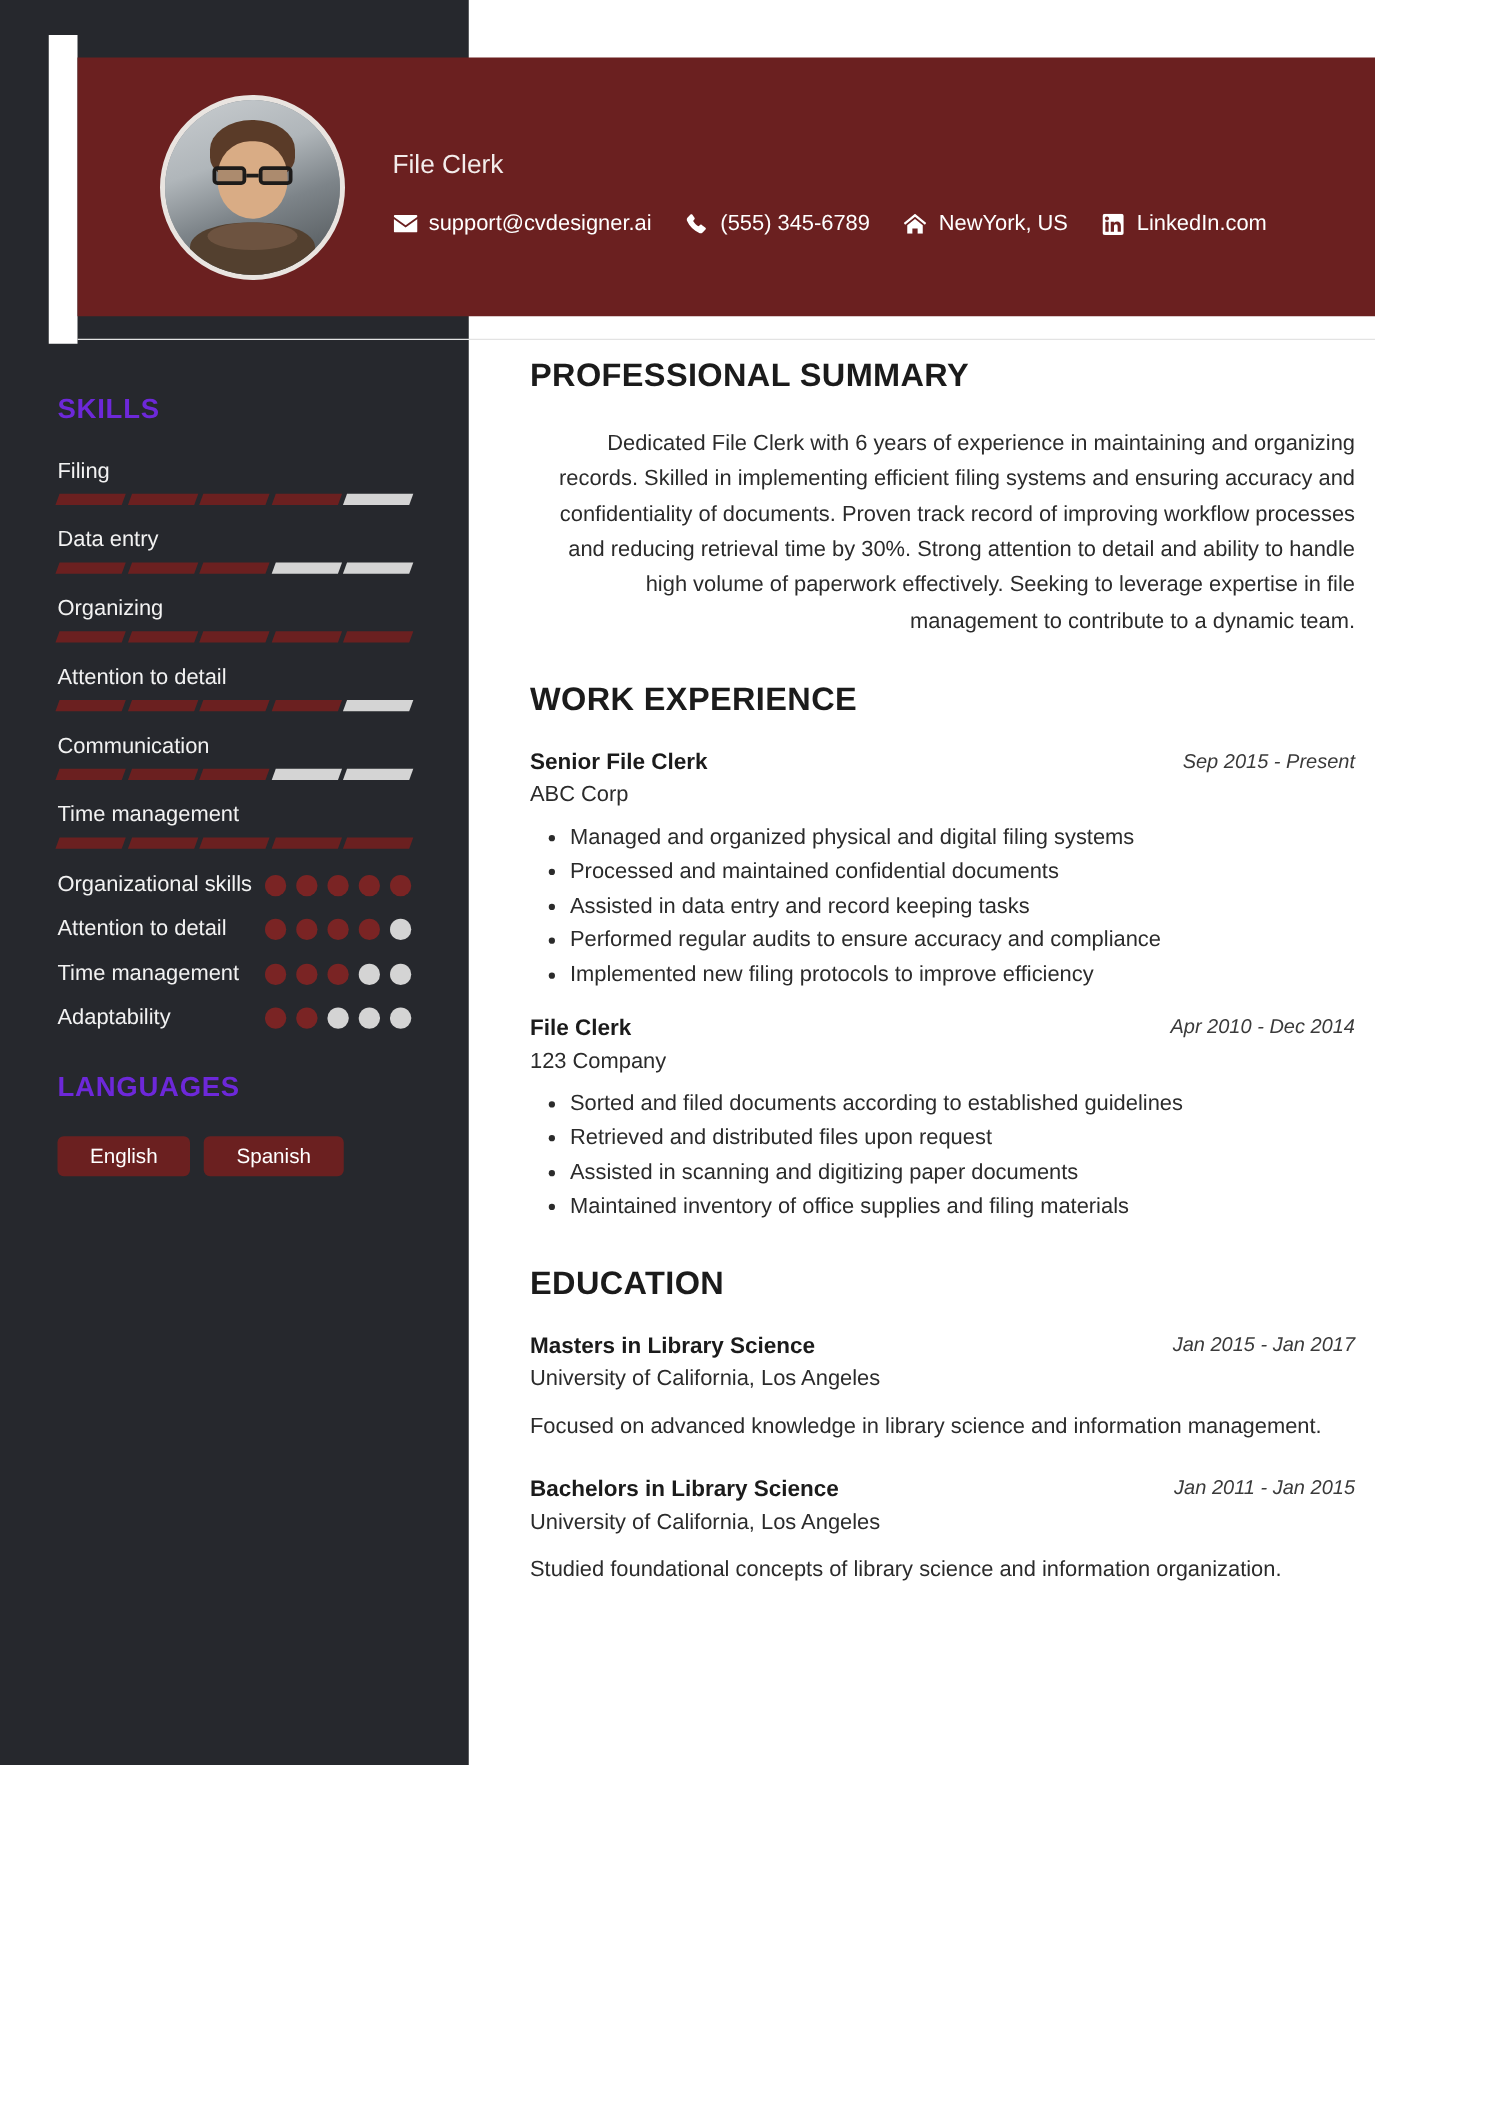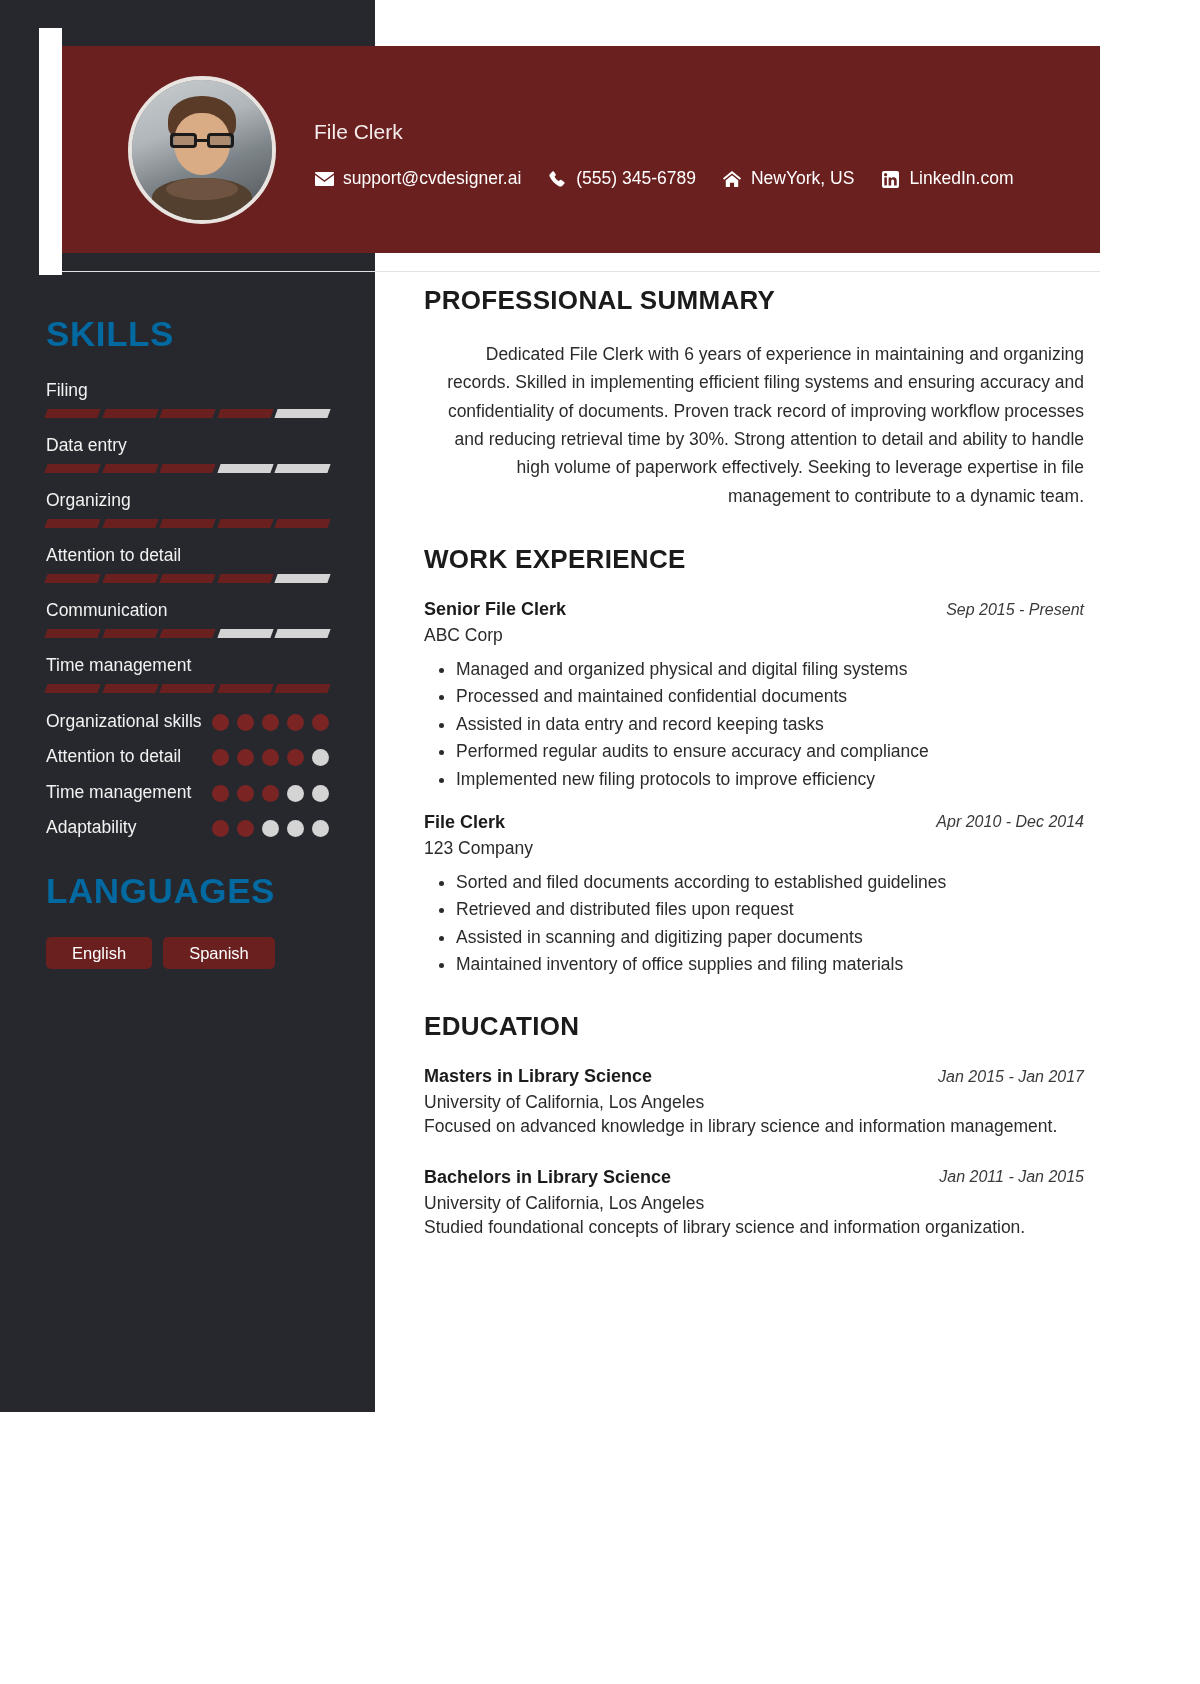--- a/index.html
+++ b/index.html
@@ -77,21 +77,21 @@
   .white-edge {
     position:absolute; left:39px; top:28px; width:23px; height:247px; background:#fff;
   }
 
   
   .side {
     position:absolute; left:0; top:290px; width:375px; padding:0 46px 0 46px;
     color:#fff;
   }
   .side-h {
-    font-size:35px; font-weight:700; letter-spacing:.6px; color:#0369a1;
+    font-size:22px; font-weight:700; letter-spacing:.6px; color:#6d28d9;
     margin-top:32px; margin-bottom:26px; text-transform:uppercase;
   }
   .side-h.first { margin-top:24px; }
 
   .skill { margin-bottom:17px; }
   .skill-name { font-size:17.5px; color:#f2f2f2; margin-bottom:8px; font-weight:400; }
   .bar { display:flex; gap:5px; height:9px; }
   .seg {
     flex:1 1 0; height:9px; background:#d4d4d4;
     transform:skewX(-20deg);
@@ -123,21 +123,21 @@
     font-size:17.5px; line-height:1.62; color:#2b2b2b; text-align:right;
   }
 
   .entry { margin-bottom:20px; }
   .entry-top { display:flex; justify-content:space-between; align-items:center; gap:14px; }
   .entry-title { font-size:18px; font-weight:700; color:#1b1b1b; }
   .entry-date { font-size:16px; font-style:italic; color:#3a3a3a; white-space:nowrap; }
   .entry-org { font-size:17.5px; color:#2b2b2b; margin-top:5px; }
   .bullets { margin:11px 0 0 0; padding-left:32px; }
   .bullets li { font-size:17.5px; line-height:1.45; color:#2b2b2b; margin-bottom:2px; }
-  .entry-desc { font-size:17.5px; line-height:1.55; color:#2b2b2b; margin-top:0; }
+  .entry-desc { font-size:17.5px; line-height:1.55; color:#2b2b2b; margin-top:14px; }
   .edu-entry { margin-bottom:26px; }
 </style>
 </head>
 <body>
 
 <div class="page">
 
   <div class="sidebar-bg"></div>
   <div class="white-edge"></div>
 

